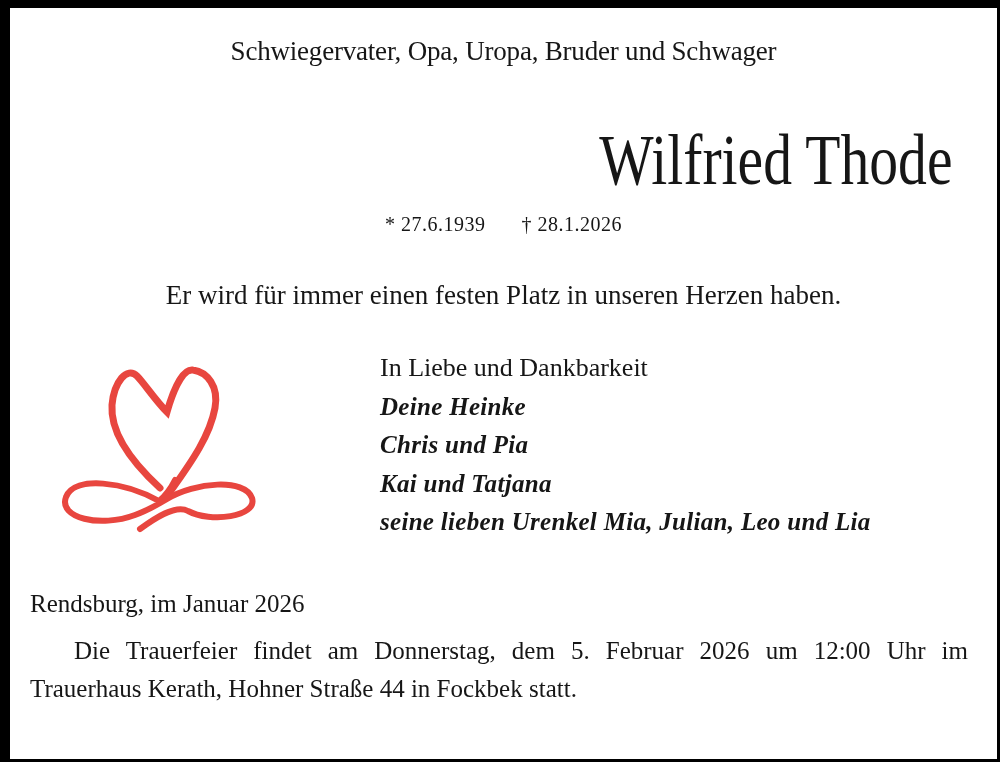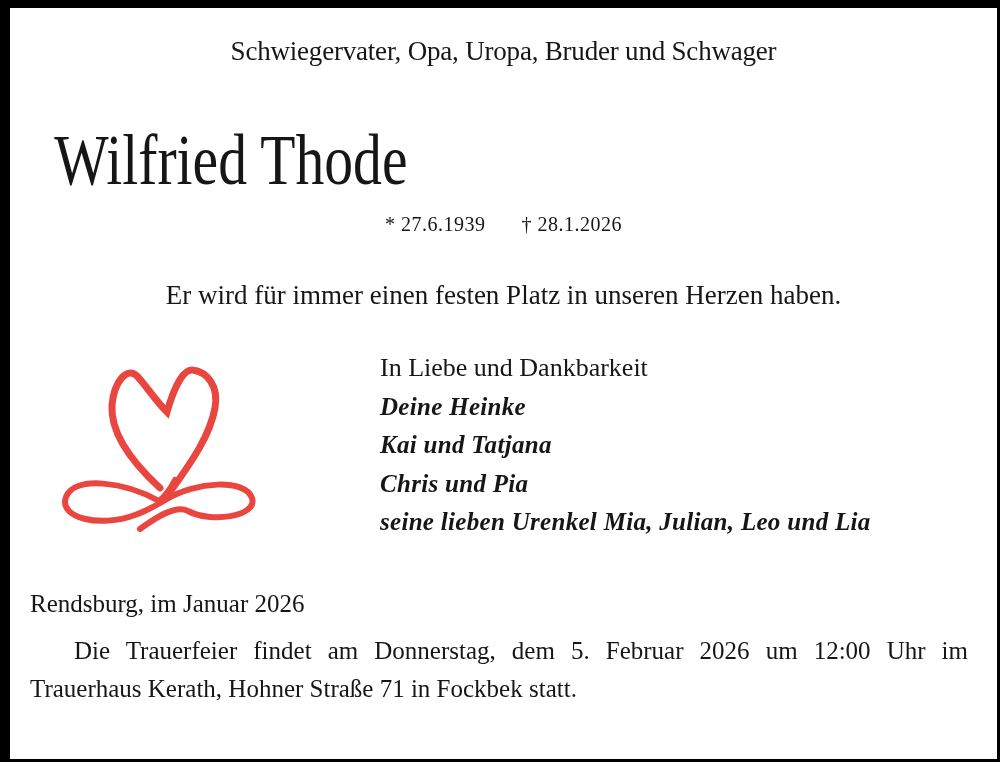--- a/index.html
+++ b/index.html
@@ -18,21 +18,21 @@
   }
   .abs{position:absolute;}
   .intro{
     top:22px;left:0;width:100%;
     text-align:center;
     font-size:27px;line-height:42px;
     letter-spacing:-0.2px;
   }
   .name-wrap{
     top:116px;left:0;width:100%;
-    text-align:left;
+    text-align:right;
     font-size:72px;line-height:72px;
     white-space:nowrap;
   }
   .name-wrap span{
     display:inline-block;
     transform:scaleX(0.80);
     transform-origin:center;
   }
   .dates{
     top:200px;left:0;width:100%;
@@ -98,26 +98,26 @@
   <svg class="abs heart" viewBox="0 0 210 185" xmlns="http://www.w3.org/2000/svg">
     <g fill="none" stroke-linecap="round" stroke="#e8463f">
       <path stroke-width="7" d="M105,128 C80,105 55,75 57,45 C59,22 72,6 82,16 C89,23 100,40 112,52 C116,38 126,8 138,10 C152,12 164,26 160,48 C155,75 138,100 115,132"></path>
       <path stroke-width="6" d="M120,120 C115,130 110,136 104,141 C70,122 20,115 11,137 C3,158 45,168 80,155 C91,151 102,145 112,139 C140,122 190,118 197,138 C203,157 155,163 133,151 C121,144 100,158 85,169"></path>
     </g>
   </svg>
 
   <div class="abs tribute">
     <div>In Liebe und Dankbarkeit</div>
     <div class="mourner">Deine Heinke</div>
+    <div class="mourner">Chris und Pia</div>
     <div class="mourner">Kai und Tatjana</div>
-    <div class="mourner">Chris und Pia</div>
     <div class="mourner">seine lieben Urenkel Mia, Julian, Leo und Lia</div>
   </div>
 
   <div class="abs place-date">Rendsburg, im Januar 2026</div>
 
   <div class="abs funeral">
     <div class="justified">Die Trauerfeier findet am Donnerstag, dem 5. Februar 2026 um 12:00 Uhr im</div>
-    <div>Trauerhaus Kerath, Hohner Straße 71 in Fockbek statt.</div>
+    <div>Trauerhaus Kerath, Hohner Straße 44 in Fockbek statt.</div>
   </div>
 
 
 </div>
 
 </body></html>

